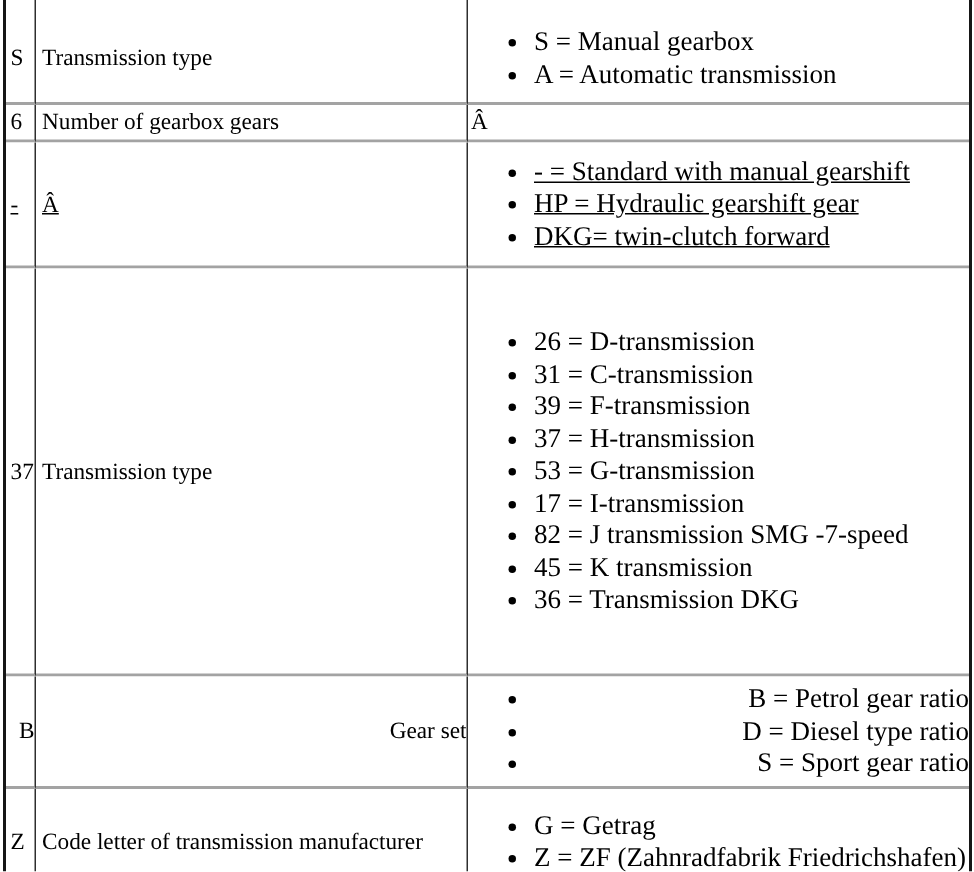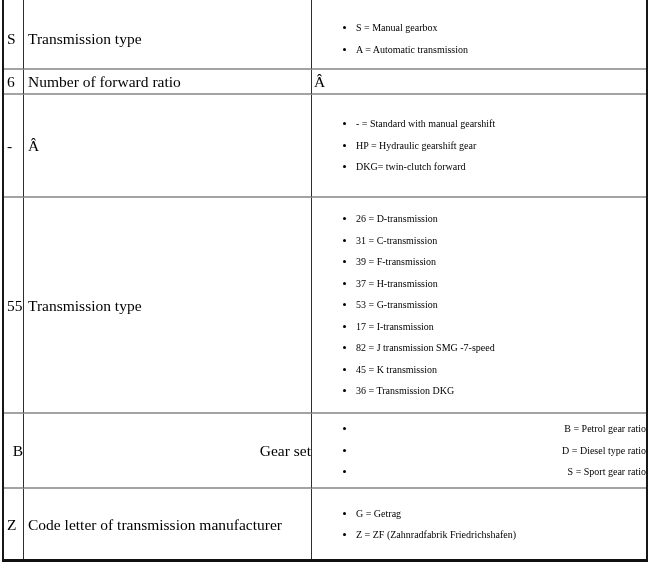--- a/index.html
+++ b/index.html
@@ -43,32 +43,32 @@
     overflow: hidden;
   }
   td:last-child { border-right: none; }
   tr:last-child td { border-bottom: none; }
   td.code { padding-left: 3px; }
   td.desc { padding-left: 4px; }
   td.vals { padding-left: 2px; }
   
   tr:nth-child(1) td { height: 70px; padding-top: 9px; }
   tr:nth-child(2) td { height: 25px; }
-  tr:nth-child(3) td { height: 103px; }
-  tr:nth-child(4) td { height: 216px; }
+  tr:nth-child(3) td { height: 84px; text-decoration: underline; }
+  tr:nth-child(4) td { height: 272px; }
   tr:nth-child(5) td { height: 75px; text-align: right; }
   tr:nth-child(6) td { height: 70px; }
   ul.vlist {
     list-style-type: disc;
     margin: 0;
     padding-left: 42px;
   }
   ul.vlist li {
     line-height: 21.5px;
-    font-size: 10px;
+    font-size: 18px;
   }
 </style>
 </head>
 <body>
 
 <div class="screen">
   <table class="codes">
     <colgroup>
       <col class="c1">
         <col class="c2">
@@ -80,36 +80,36 @@
           <td class="desc">Transmission type</td>
           <td class="vals">
             <ul class="vlist">
               <li>S = Manual gearbox</li>
               <li>A = Automatic transmission</li>
             </ul>
           </td>
         </tr>
         <tr>
           <td class="code">6</td>
-          <td class="desc">Number of forward ratio</td>
+          <td class="desc">Number of gearbox gears</td>
           <td class="vals">Â</td>
         </tr>
         <tr>
           <td class="code">-</td>
           <td class="desc">Â</td>
           <td class="vals">
             <ul class="vlist">
               <li>- = Standard with manual gearshift</li>
               <li>HP = Hydraulic gearshift gear</li>
               <li>DKG= twin-clutch forward</li>
             </ul>
           </td>
         </tr>
         <tr>
-          <td class="code">55</td>
+          <td class="code">37</td>
           <td class="desc">Transmission type</td>
           <td class="vals">
             <ul class="vlist">
               <li>26 = D-transmission</li>
               <li>31 = C-transmission</li>
               <li>39 = F-transmission</li>
               <li>37 = H-transmission</li>
               <li>53 = G-transmission</li>
               <li>17 = I-transmission</li>
               <li>82 = J transmission SMG -7-speed</li>

